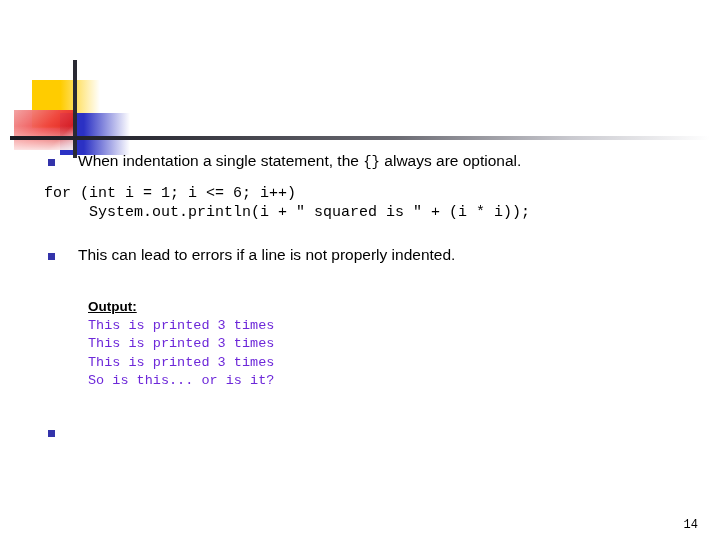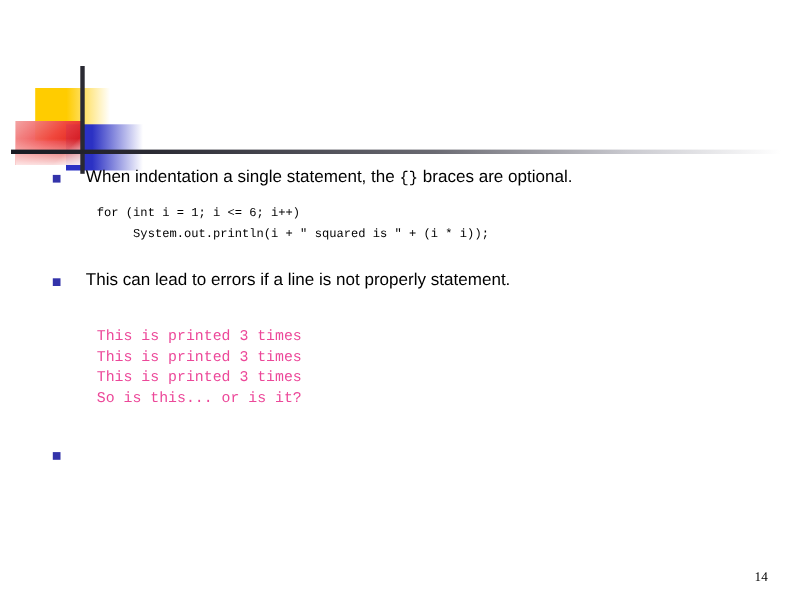--- a/index.html
+++ b/index.html
@@ -107,24 +107,24 @@
   }
   .bullet-text .mono-inline {
     font-family: "Liberation Mono", "DejaVu Sans Mono", monospace;
     font-size: 14px;
   }
   .bullet-text .bold {
     font-weight: bold;
   }
 
   .code {
-    margin-left: 88px;
+    margin-left: 44px;
     margin-right: 20px;
     font-family: "Liberation Mono", "DejaVu Sans Mono", monospace;
-    font-size: 11px;
+    font-size: 15px;
     line-height: 18.5px;
     color: #000000;
     white-space: pre;
   }
 
   .output-block {
     margin-left: 88px;
     margin-right: 20px;
   }
   .output-label {
@@ -132,75 +132,76 @@
     font-size: 13.5px;
     font-weight: bold;
     text-decoration: underline;
     line-height: 18.5px;
     color: #000000;
   }
   .output-lines {
     font-family: "Liberation Mono", "DejaVu Sans Mono", monospace;
     font-size: 13.5px;
     line-height: 18.5px;
-    color: #ec4899;
+    color: #6d28d9;
     white-space: pre;
   }
 
   .sp-a { height: 12px; }
   .sp-b { height: 22px; }
   .sp-c { height: 12px; }
   .sp-d { height: 20px; }
   .sp-f { height: 30px; }
 
   #page-number {
     position: absolute;
     right: 22px;
     bottom: 8px;
-    font-family: Liberation Serif, serif;
+    font-family: Liberation Mono, monospace;
     font-size: 12px;
     color: #000000;
   }
 </style>
 </head>
 <body>
 
 <div id="logo">
   <div class="blk blk-yellow"></div>
   <div class="blk blk-blue"></div>
   <div class="blk blk-red"></div>
   <div class="blk rule-v"></div>
 </div>
 <div class="blk rule-h" style="position:absolute;"></div>
 
 <div id="content">
 
   <div class="bullet-row">
     <span class="bullet-mark"></span>
-    <span class="bullet-text"><span>When indentation a single statement, the </span><span class="mono-inline">{}</span><span> braces are optional.</span></span>
+    <span class="bullet-text"><span>When indentation a single statement, the </span><span class="mono-inline">{}</span><span> always are optional.</span></span>
   </div>
 
   <div class="sp-a"></div>
 
   <div class="code">for (int i = 1; i &lt;= 6; i++)
      System.out.println(i + " squared is " + (i * i));</div>
 
   <div class="sp-b"></div>
 
   <div class="bullet-row">
     <span class="bullet-mark"></span>
-    <span class="bullet-text">This can lead to errors if a line is not properly statement.</span>
+    <span class="bullet-text">This can lead to errors if a line is not properly indented.</span>
   </div>
 
   <div class="sp-c"></div>
 
 
   <div class="sp-d"></div>
 
   <div class="output-block">
+    <div class="output-label">Output:</div>
     <div class="output-lines">This is printed 3 times
 This is printed 3 times
 This is printed 3 times
 So is this... or is it?</div>
   </div>
 
   <div class="sp-f"></div>
 
   <div class="bullet-row">
     <span class="bullet-mark"></span>

